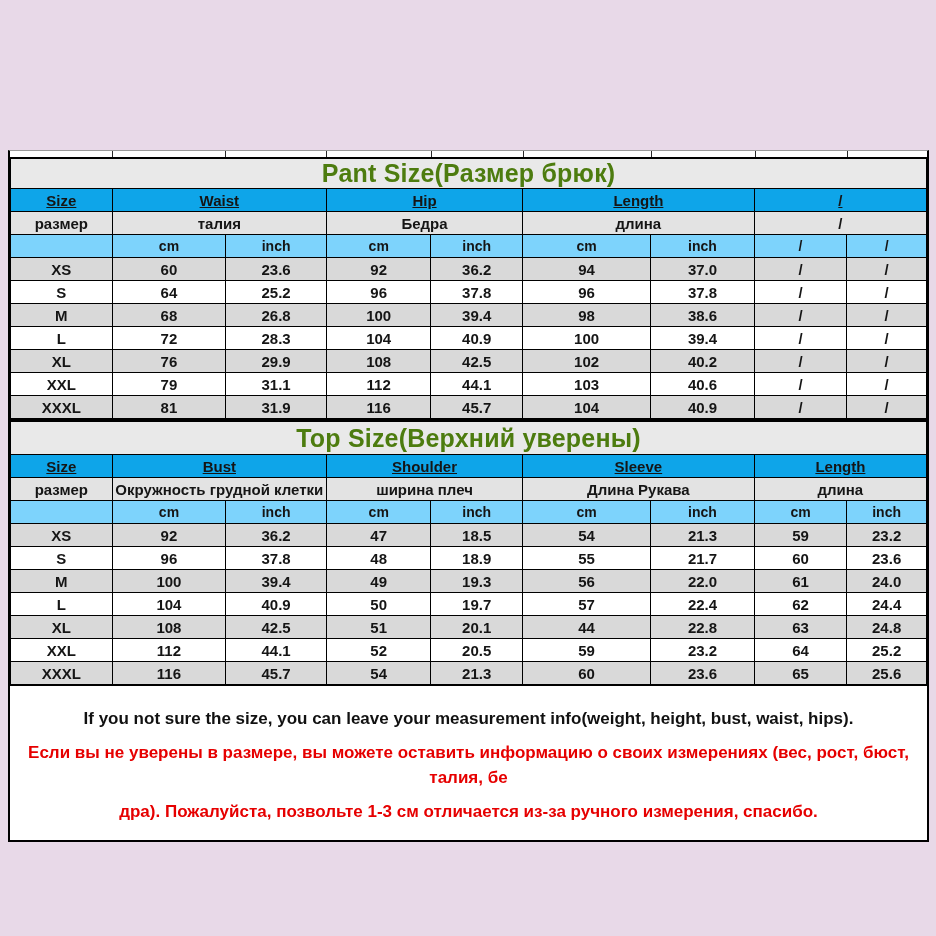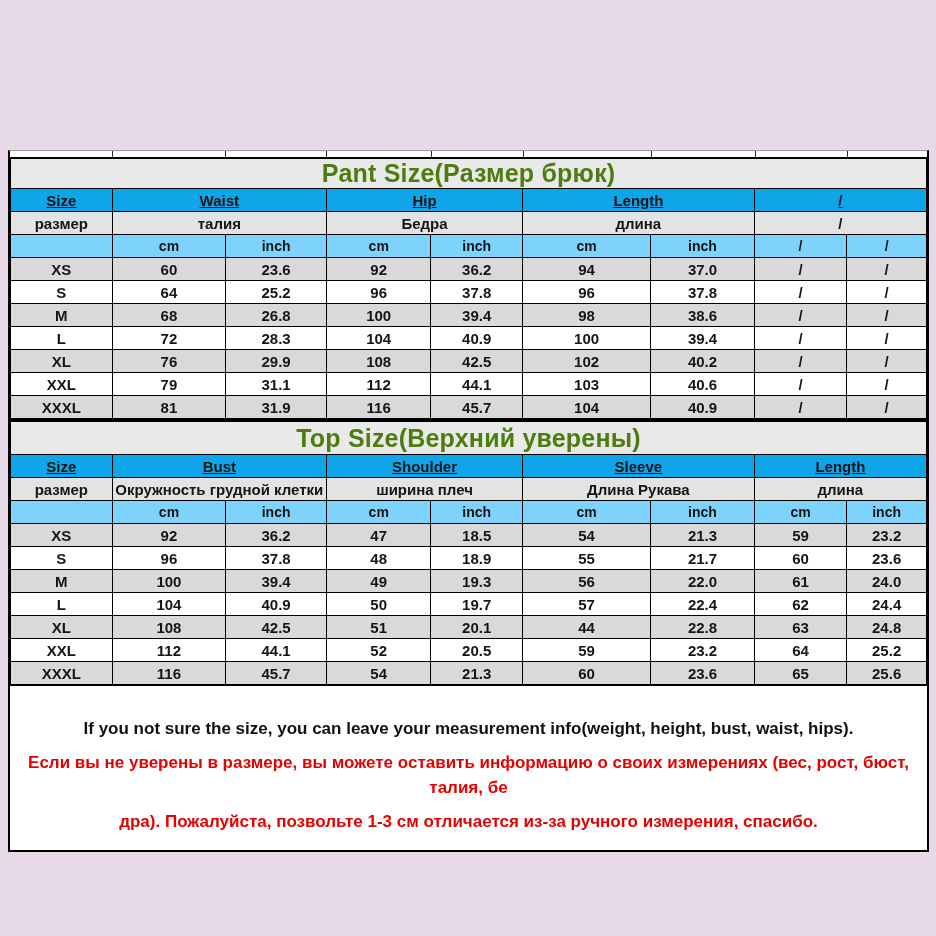--- a/index.html
+++ b/index.html
@@ -75,21 +75,21 @@
   tr.row-h1 td { height: 22px; background: #0ea5e9; text-decoration: underline; }
   tr.row-h2 td { height: 22px; background: #e3e3e3; }
   tr.row-sub td { height: 22px; background: #7dd3fc; font-size: 14px; }
   tr.row-data td { height: 22px; }
   tr.row-data.odd td { background: #d9d9d9; }
   tr.row-data.even td { background: #ffffff; }
 
   .footer-notes {
     background: #ffffff;
     text-align: center;
-    padding: 30px 4px 16px 4px;
+    padding: 20px 4px 16px 4px;
   }
   .footer-notes .line {
     line-height: 25px;
     font-weight: bold;
     font-size: 17px;
     color: #111111;
   }
   .footer-notes .line.ru {
     color: #e60000;
     margin-top: 9px;

